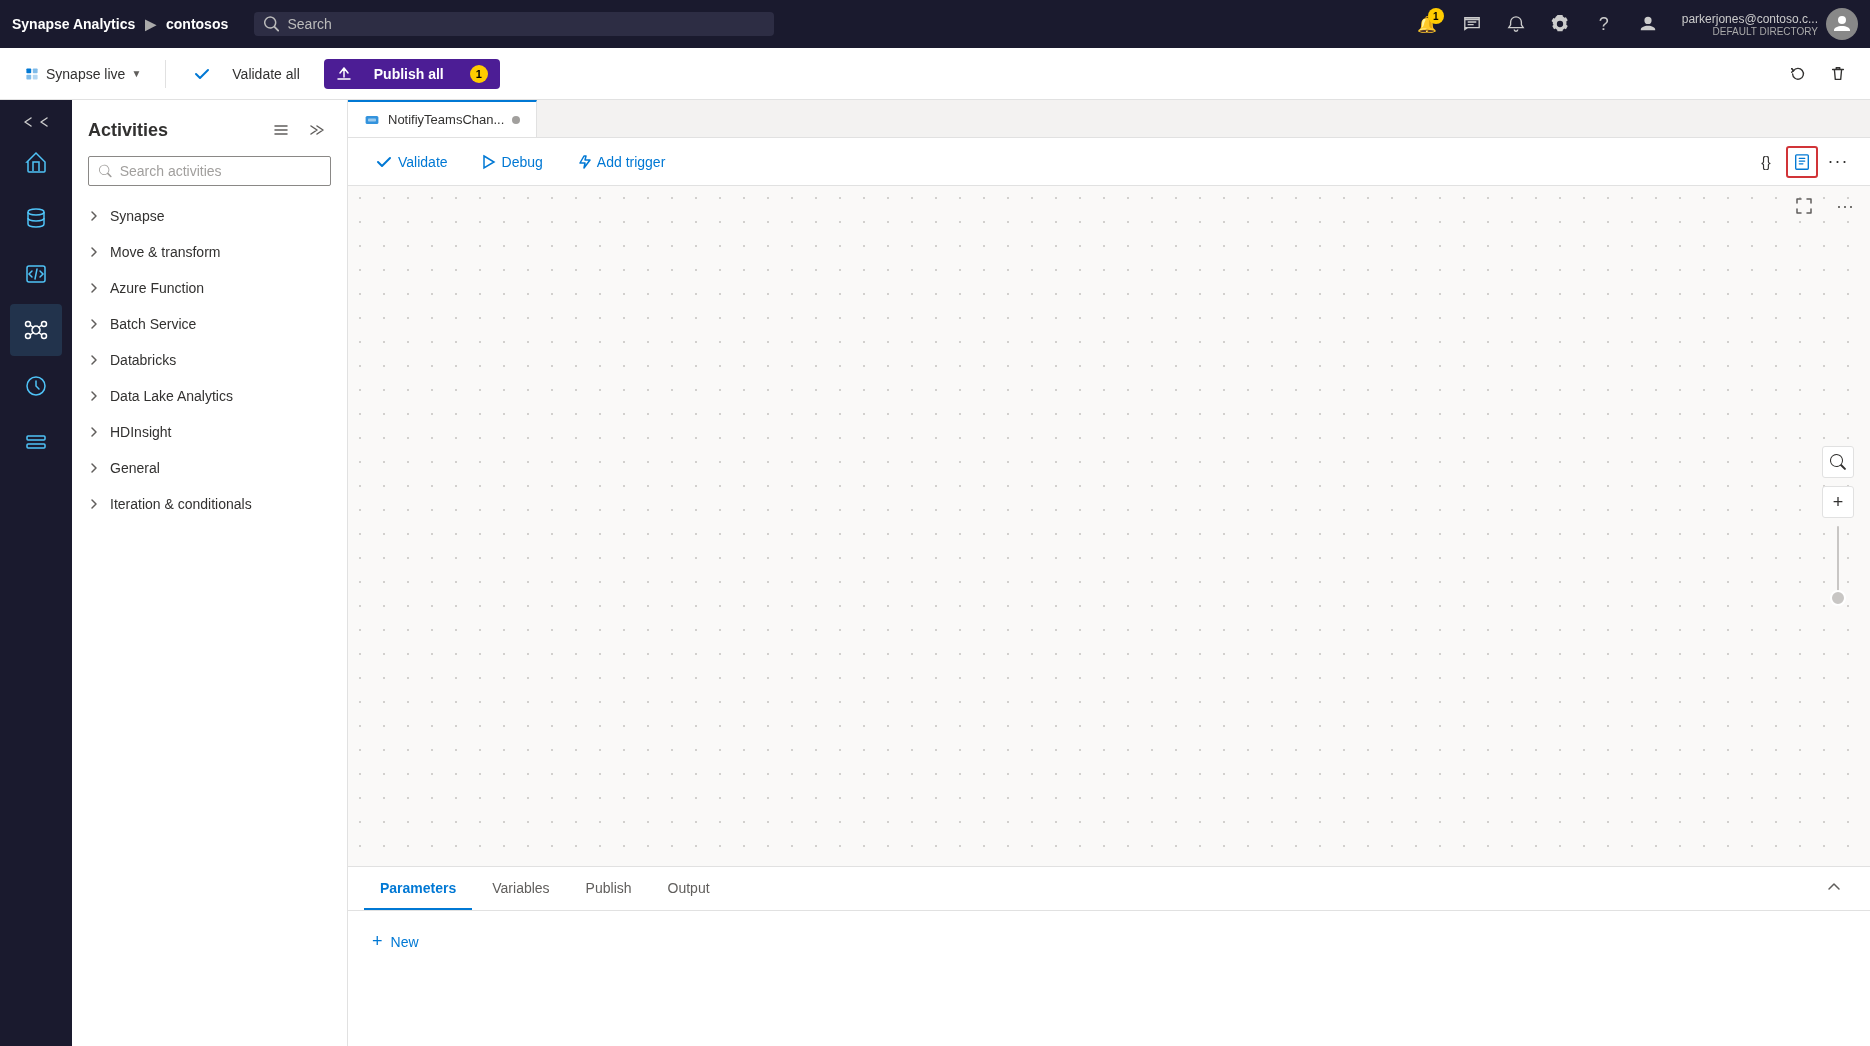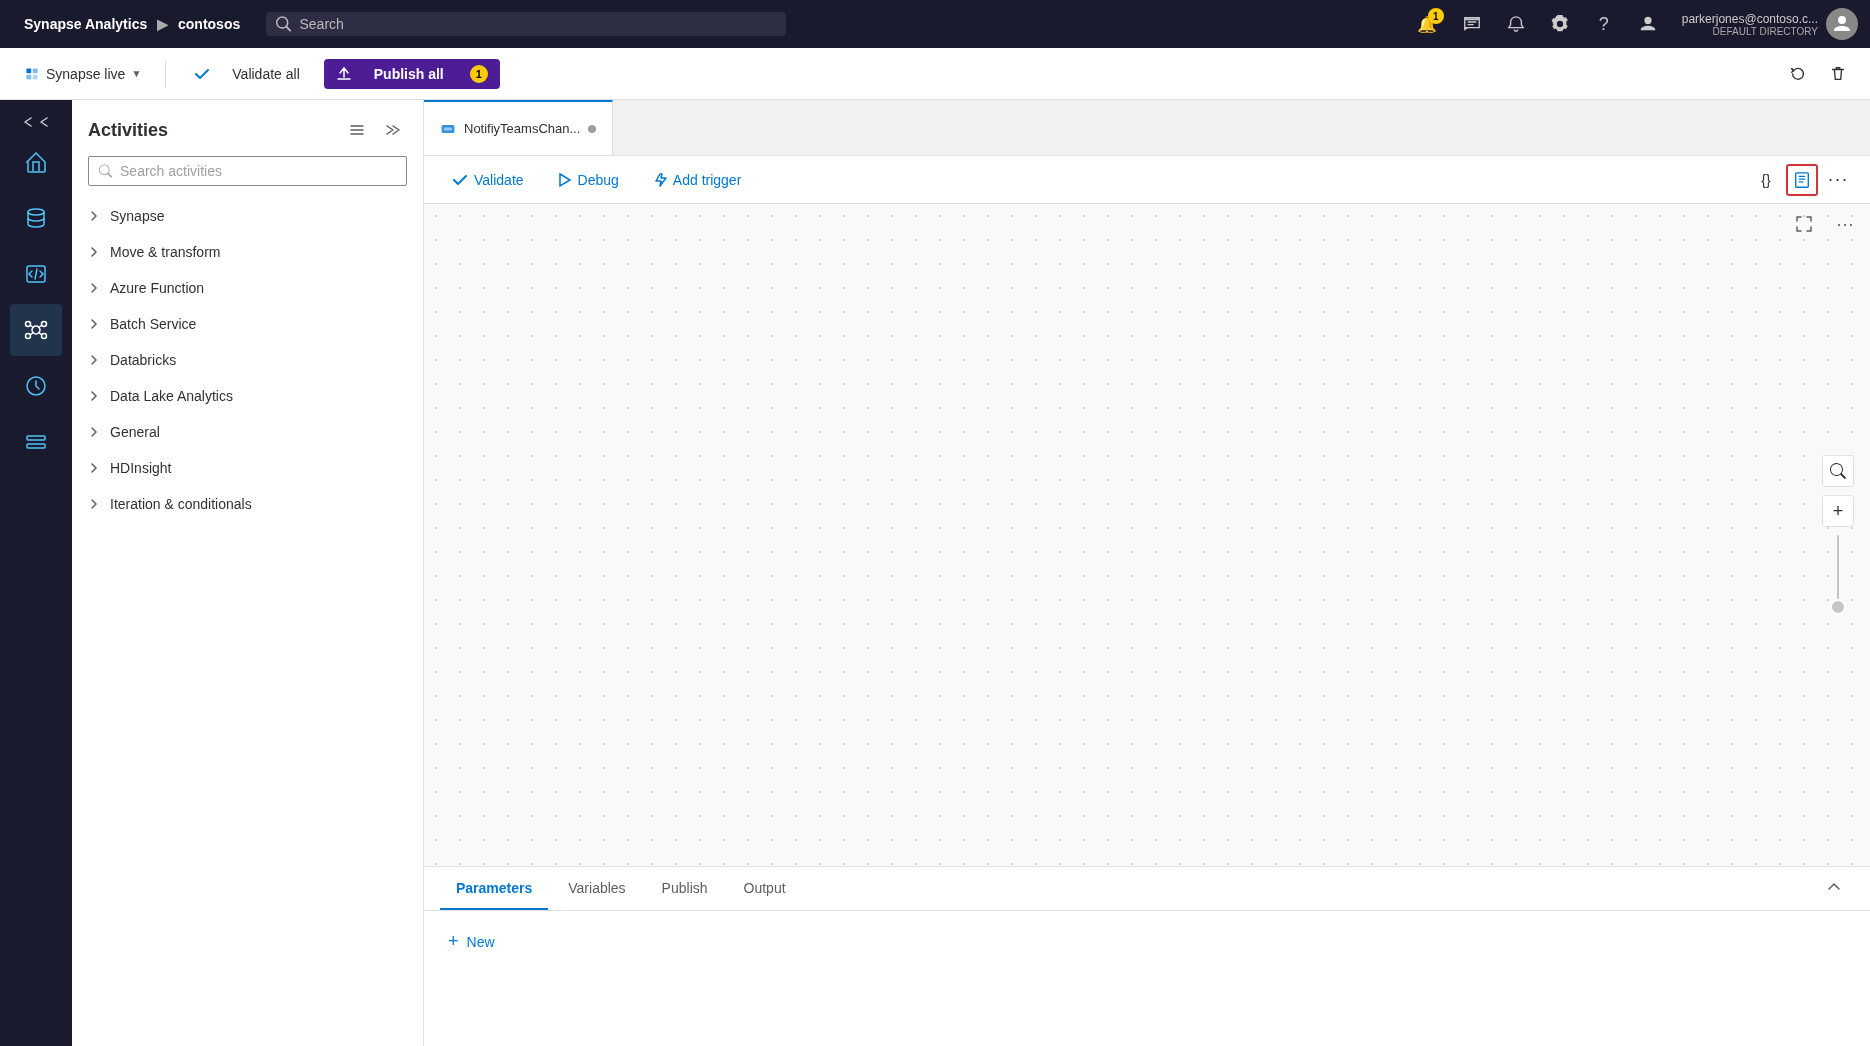--- a/index.html
+++ b/index.html
@@ -16,21 +16,20 @@
       color: white;
     }
     .topbar-brand {
       display: flex;
       align-items: center;
       gap: 8px;
       font-size: 14px;
       font-weight: 600;
       color: white;
       white-space: nowrap;
-      margin-left: 12px;
     }
     .topbar-brand .chevron { color: #aaa; margin: 0 2px; }
     .topbar-search {
       flex: 1;
       max-width: 520px;
       display: flex;
       align-items: center;
       background: #2d2d44;
       border-radius: 4px;
       padding: 4px 10px;
@@ -132,21 +131,21 @@
     }
     .icon-sidebar-item.active { color: white; }
     .icon-sidebar-item svg { width: 24px; height: 24px; }
     .collapse-btn {
       width: 32px; height: 20px; display: flex; align-items: center; justify-content: center;
       color: #ccc; cursor: pointer; margin-top: 4px;
     }
 
     
     .activities-panel {
-      width: 352px;
+      width: 276px;
       background: white;
       border-right: 1px solid #e1e1e1;
       display: flex;
       flex-direction: column;
       overflow: hidden;
     }
     .activities-header {
       display: flex;
       align-items: center;
       justify-content: space-between;
@@ -189,21 +188,21 @@
       font-size: 14px;
     }
     .activity-chevron { color: #605e5c; font-size: 12px; }
 
     
     .tab-bar {
       background: #f3f2f1;
       border-bottom: 1px solid #e1e1e1;
       display: flex;
       align-items: center;
-      height: 56px;
+      height: 38px;
       padding: 0;
       min-width: 0;
     }
     .tab-item {
       display: flex;
       align-items: center;
       padding: 0 16px;
       height: 100%;
       border-right: 1px solid #e1e1e1;
       background: white;
@@ -566,27 +565,27 @@
         <div class="activity-item">
         <svg class="activity-chevron" width="12" height="12" viewBox="0 0 12 12" fill="none">
           <path d="M4 2l4 4-4 4" stroke="#605e5c" stroke-width="1.5" stroke-linecap="round" stroke-linejoin="round"></path>
         </svg>
         <span>Data Lake Analytics</span>
       </div>
         <div class="activity-item">
         <svg class="activity-chevron" width="12" height="12" viewBox="0 0 12 12" fill="none">
           <path d="M4 2l4 4-4 4" stroke="#605e5c" stroke-width="1.5" stroke-linecap="round" stroke-linejoin="round"></path>
         </svg>
+        <span>HDInsight</span>
+      </div>
+        <div class="activity-item">
+        <svg class="activity-chevron" width="12" height="12" viewBox="0 0 12 12" fill="none">
+          <path d="M4 2l4 4-4 4" stroke="#605e5c" stroke-width="1.5" stroke-linecap="round" stroke-linejoin="round"></path>
+        </svg>
         <span>General</span>
-      </div>
-        <div class="activity-item">
-        <svg class="activity-chevron" width="12" height="12" viewBox="0 0 12 12" fill="none">
-          <path d="M4 2l4 4-4 4" stroke="#605e5c" stroke-width="1.5" stroke-linecap="round" stroke-linejoin="round"></path>
-        </svg>
-        <span>HDInsight</span>
       </div>
         <div class="activity-item">
         <svg class="activity-chevron" width="12" height="12" viewBox="0 0 12 12" fill="none">
           <path d="M4 2l4 4-4 4" stroke="#605e5c" stroke-width="1.5" stroke-linecap="round" stroke-linejoin="round"></path>
         </svg>
         <span>Iteration &amp; conditionals</span>
       </div>
       </div>
   </div>
 

